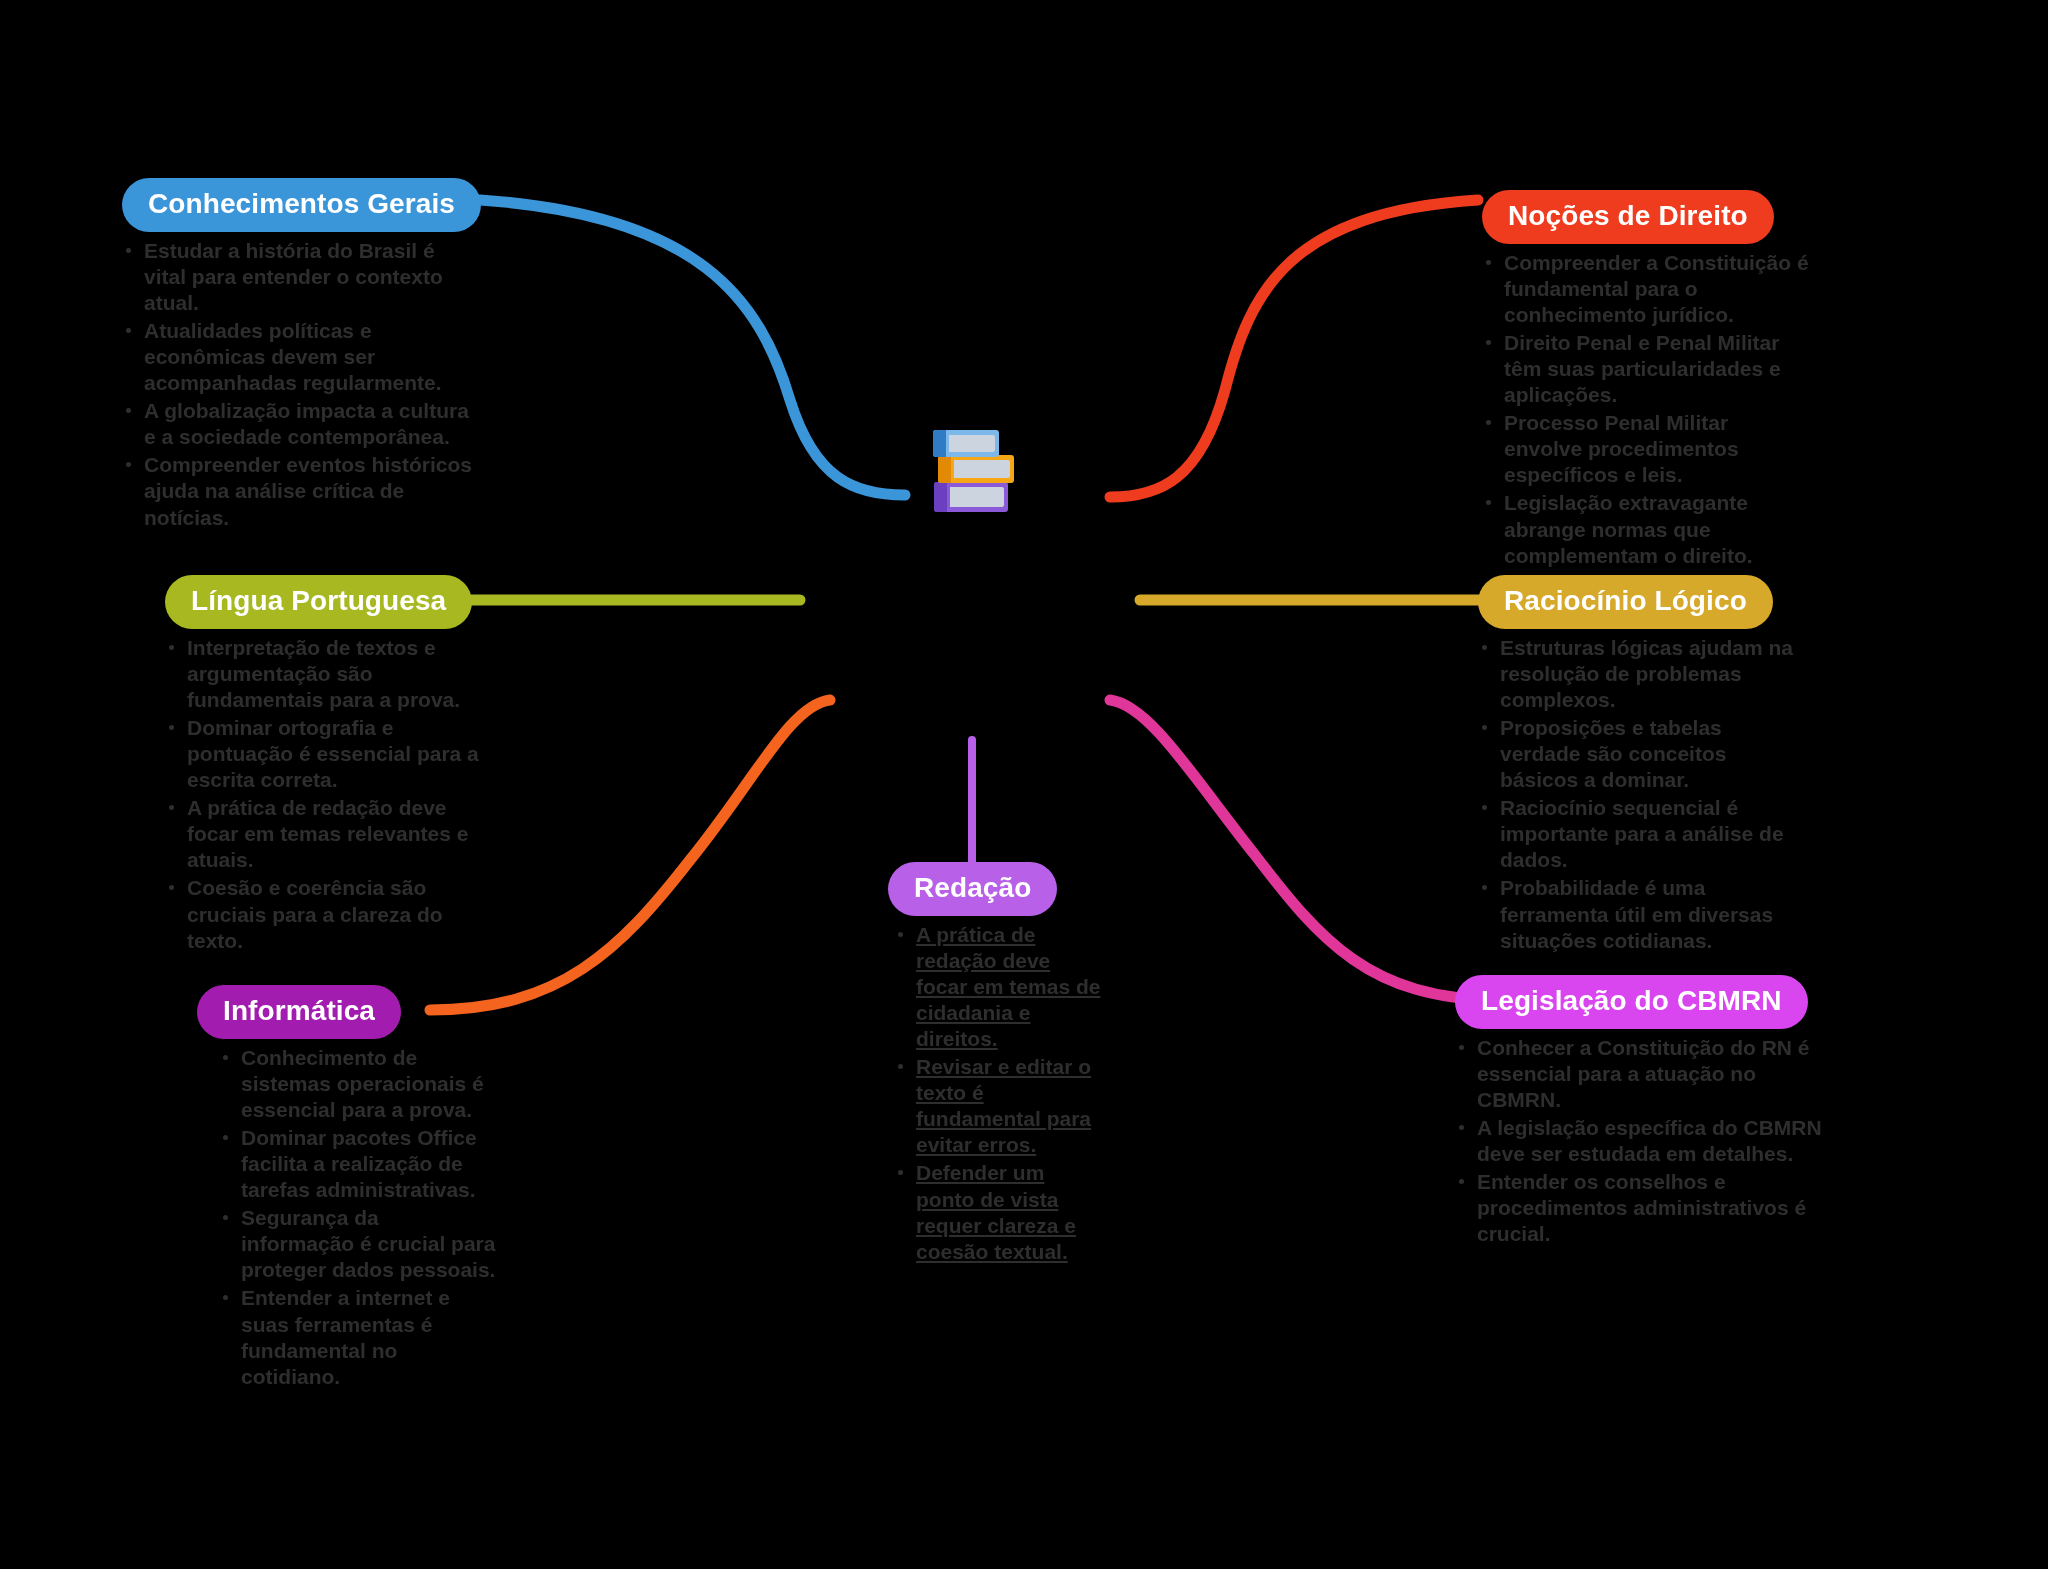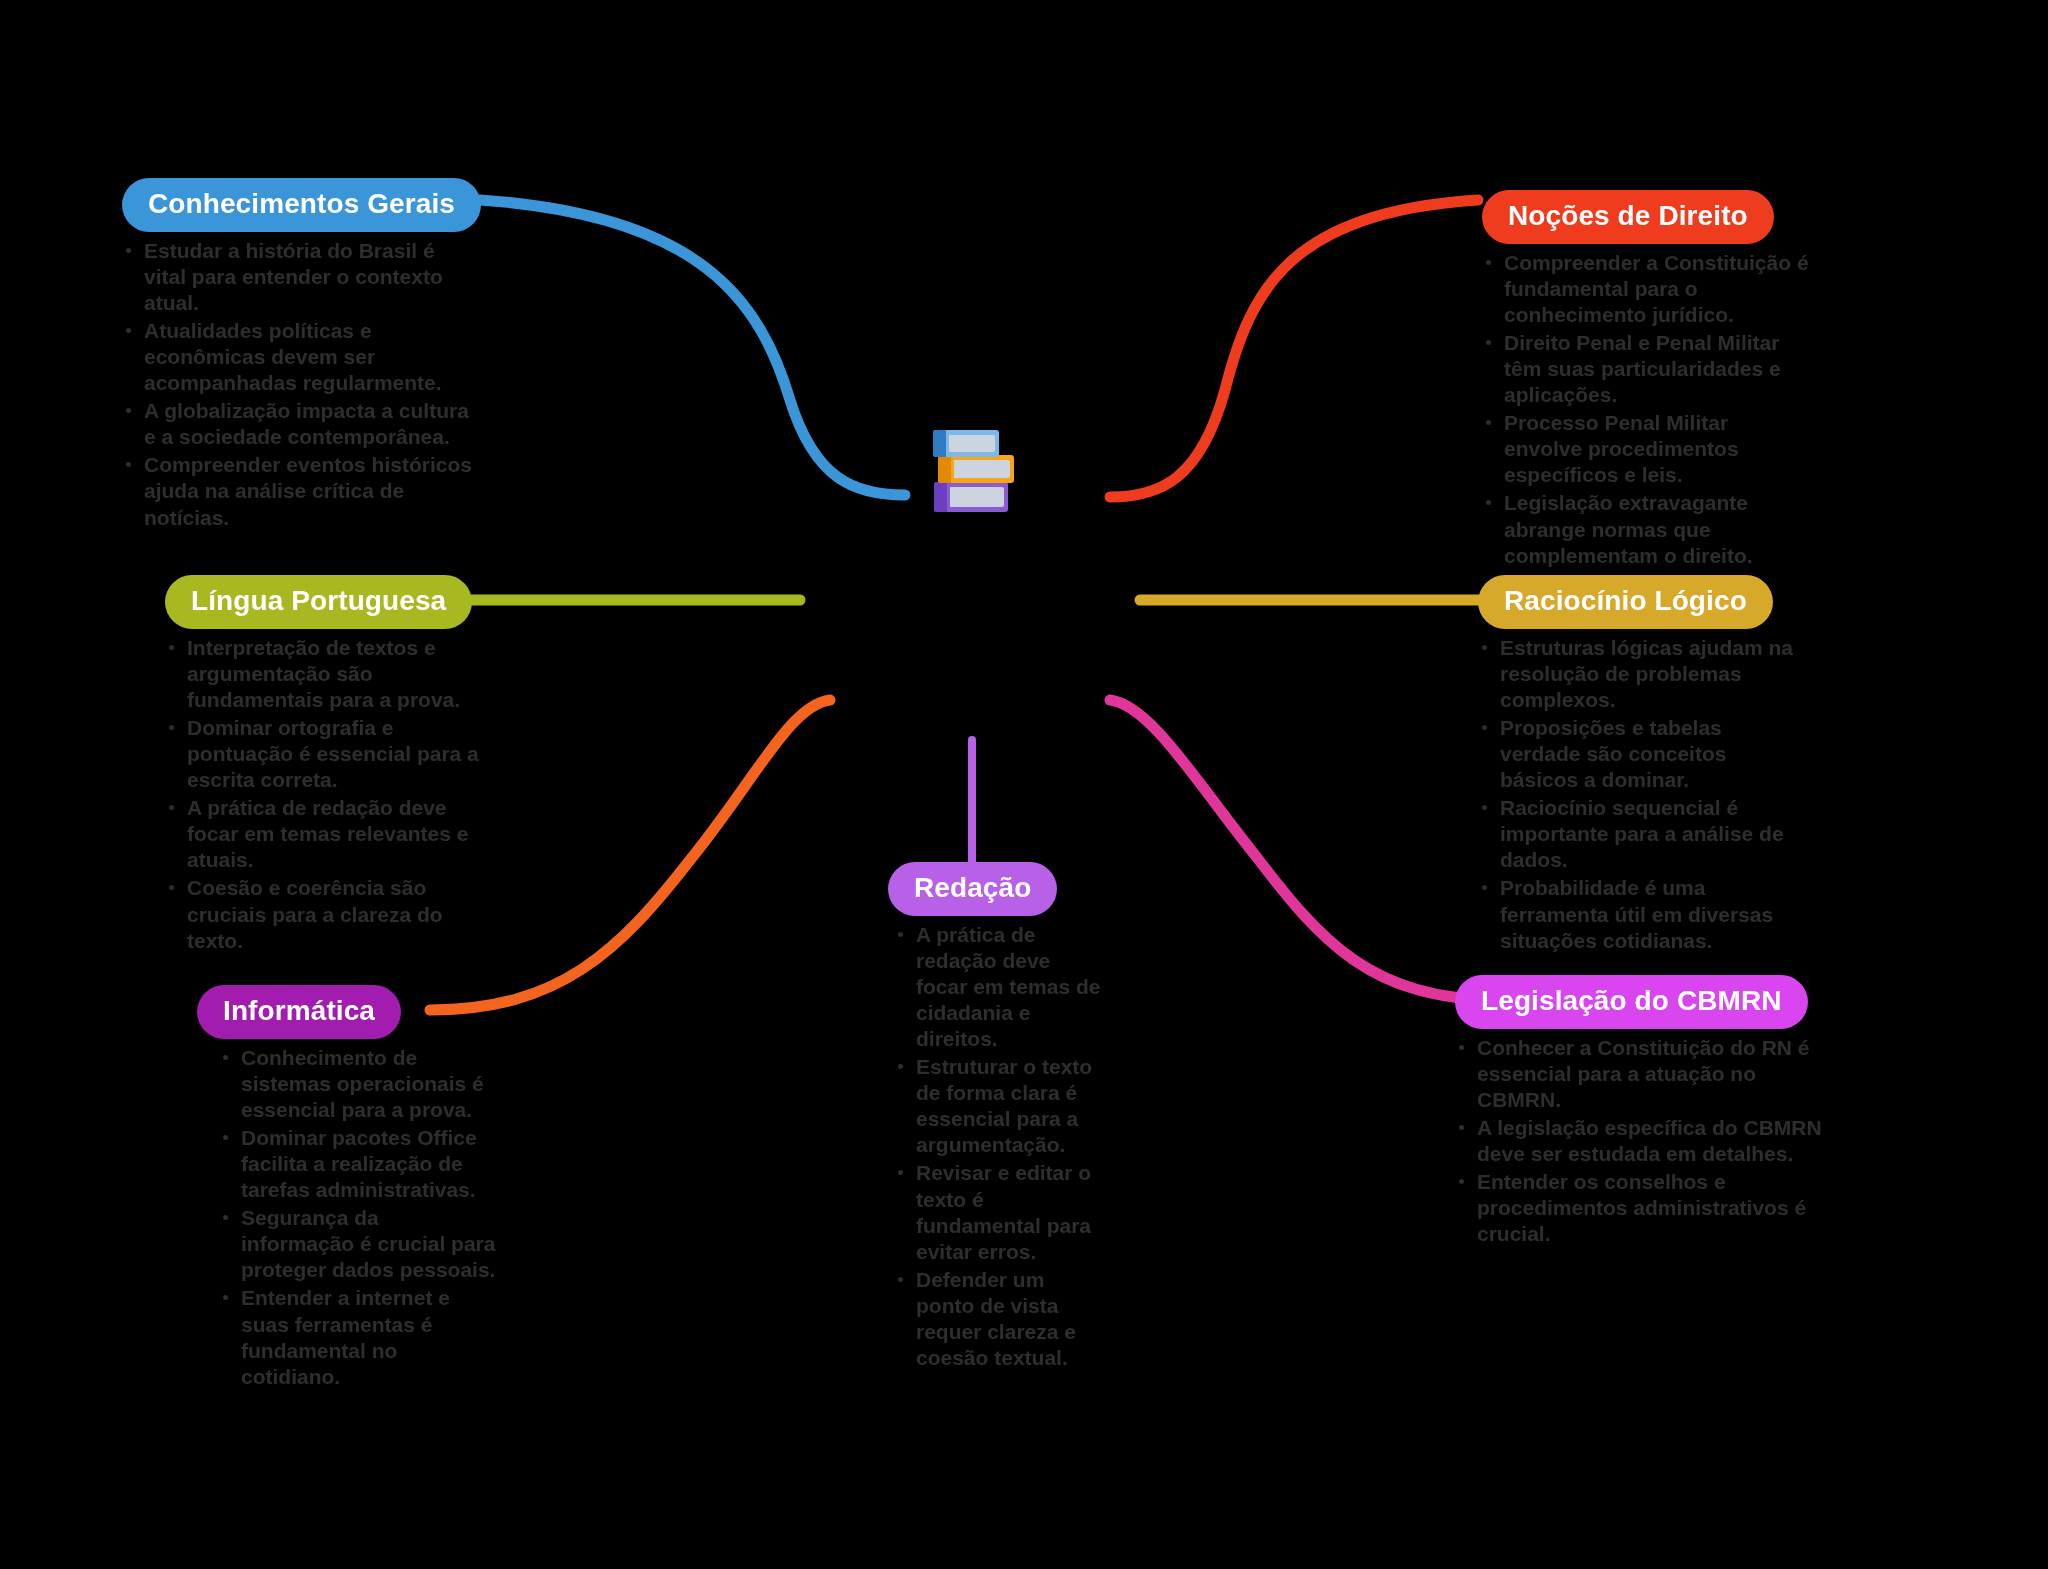--- a/index.html
+++ b/index.html
@@ -82,21 +82,21 @@
   #branch-nocoes-de-direito .pill { background: #ef3c1e; margin-top: 12px; }
 
   #branch-raciocinio-logico { left: 1478px; top: 575px; width: 330px; }
   #branch-raciocinio-logico .pill { background: #d7a92b; }
 
   #branch-legislacao-cbmrn { left: 1455px; top: 975px; width: 370px; }
   #branch-legislacao-cbmrn .pill { background: #d946ef; }
 
   #branch-redacao { left: 888px; top: 862px; width: 215px; }
   #branch-redacao .pill { background: #b861e8; }
-  #branch-redacao .bullets { margin-left: 6px; }
+  #branch-redacao .bullets { margin-left: 6px; text-decoration: underline; }
 
   .center-icon {
     position: absolute;
     left: 928px;
     top: 420px;
     width: 96px;
     height: 104px;
   }
   .book {
     position: absolute;
@@ -214,19 +214,18 @@
       <li>Conhecer a Constituição do RN é essencial para a atuação no CBMRN.</li>
       <li>A legislação específica do CBMRN deve ser estudada em detalhes.</li>
       <li>Entender os conselhos e procedimentos administrativos é crucial.</li>
     </ul>
   </div>
 
   <div class="branch" id="branch-redacao">
     <div class="pill">Redação</div>
     <ul class="bullets">
       <li>A prática de redação deve focar em temas de cidadania e direitos.</li>
-      <li>Estruturar o texto de forma clara é essencial para a argumentação.</li>
       <li>Revisar e editar o texto é fundamental para evitar erros.</li>
       <li>Defender um ponto de vista requer clareza e coesão textual.</li>
     </ul>
   </div>
 
 </div>
 
 </body></html>

